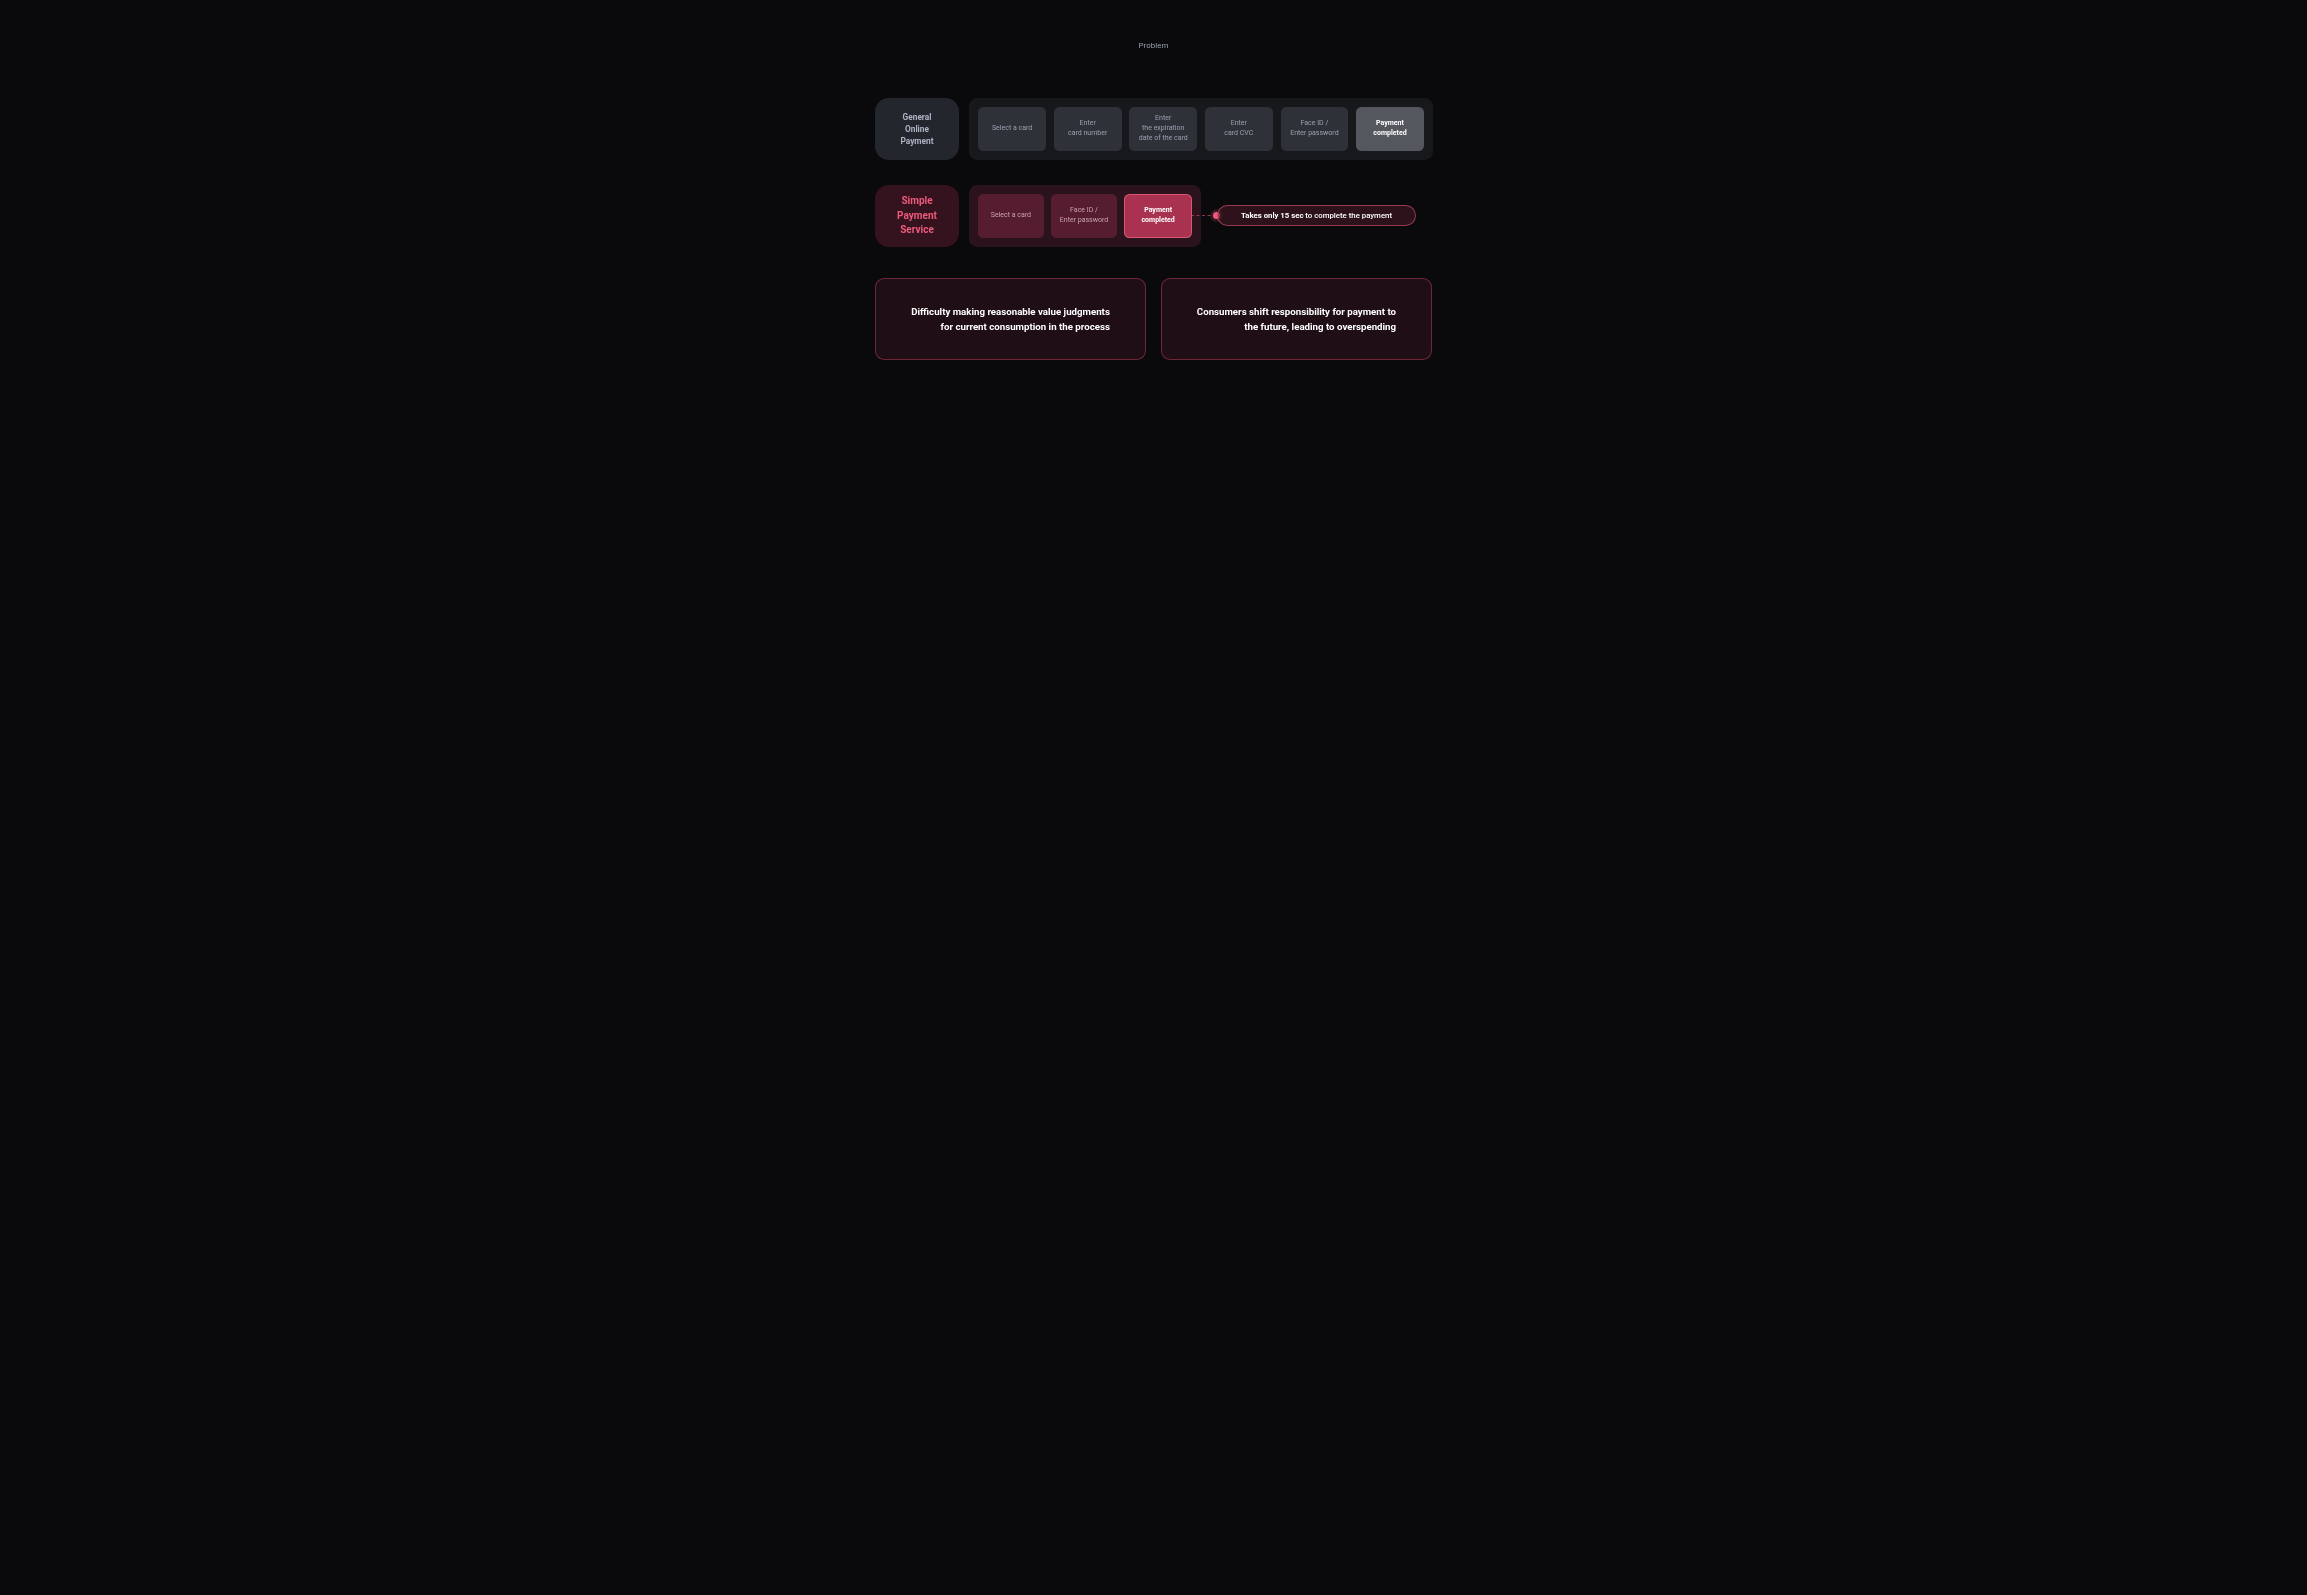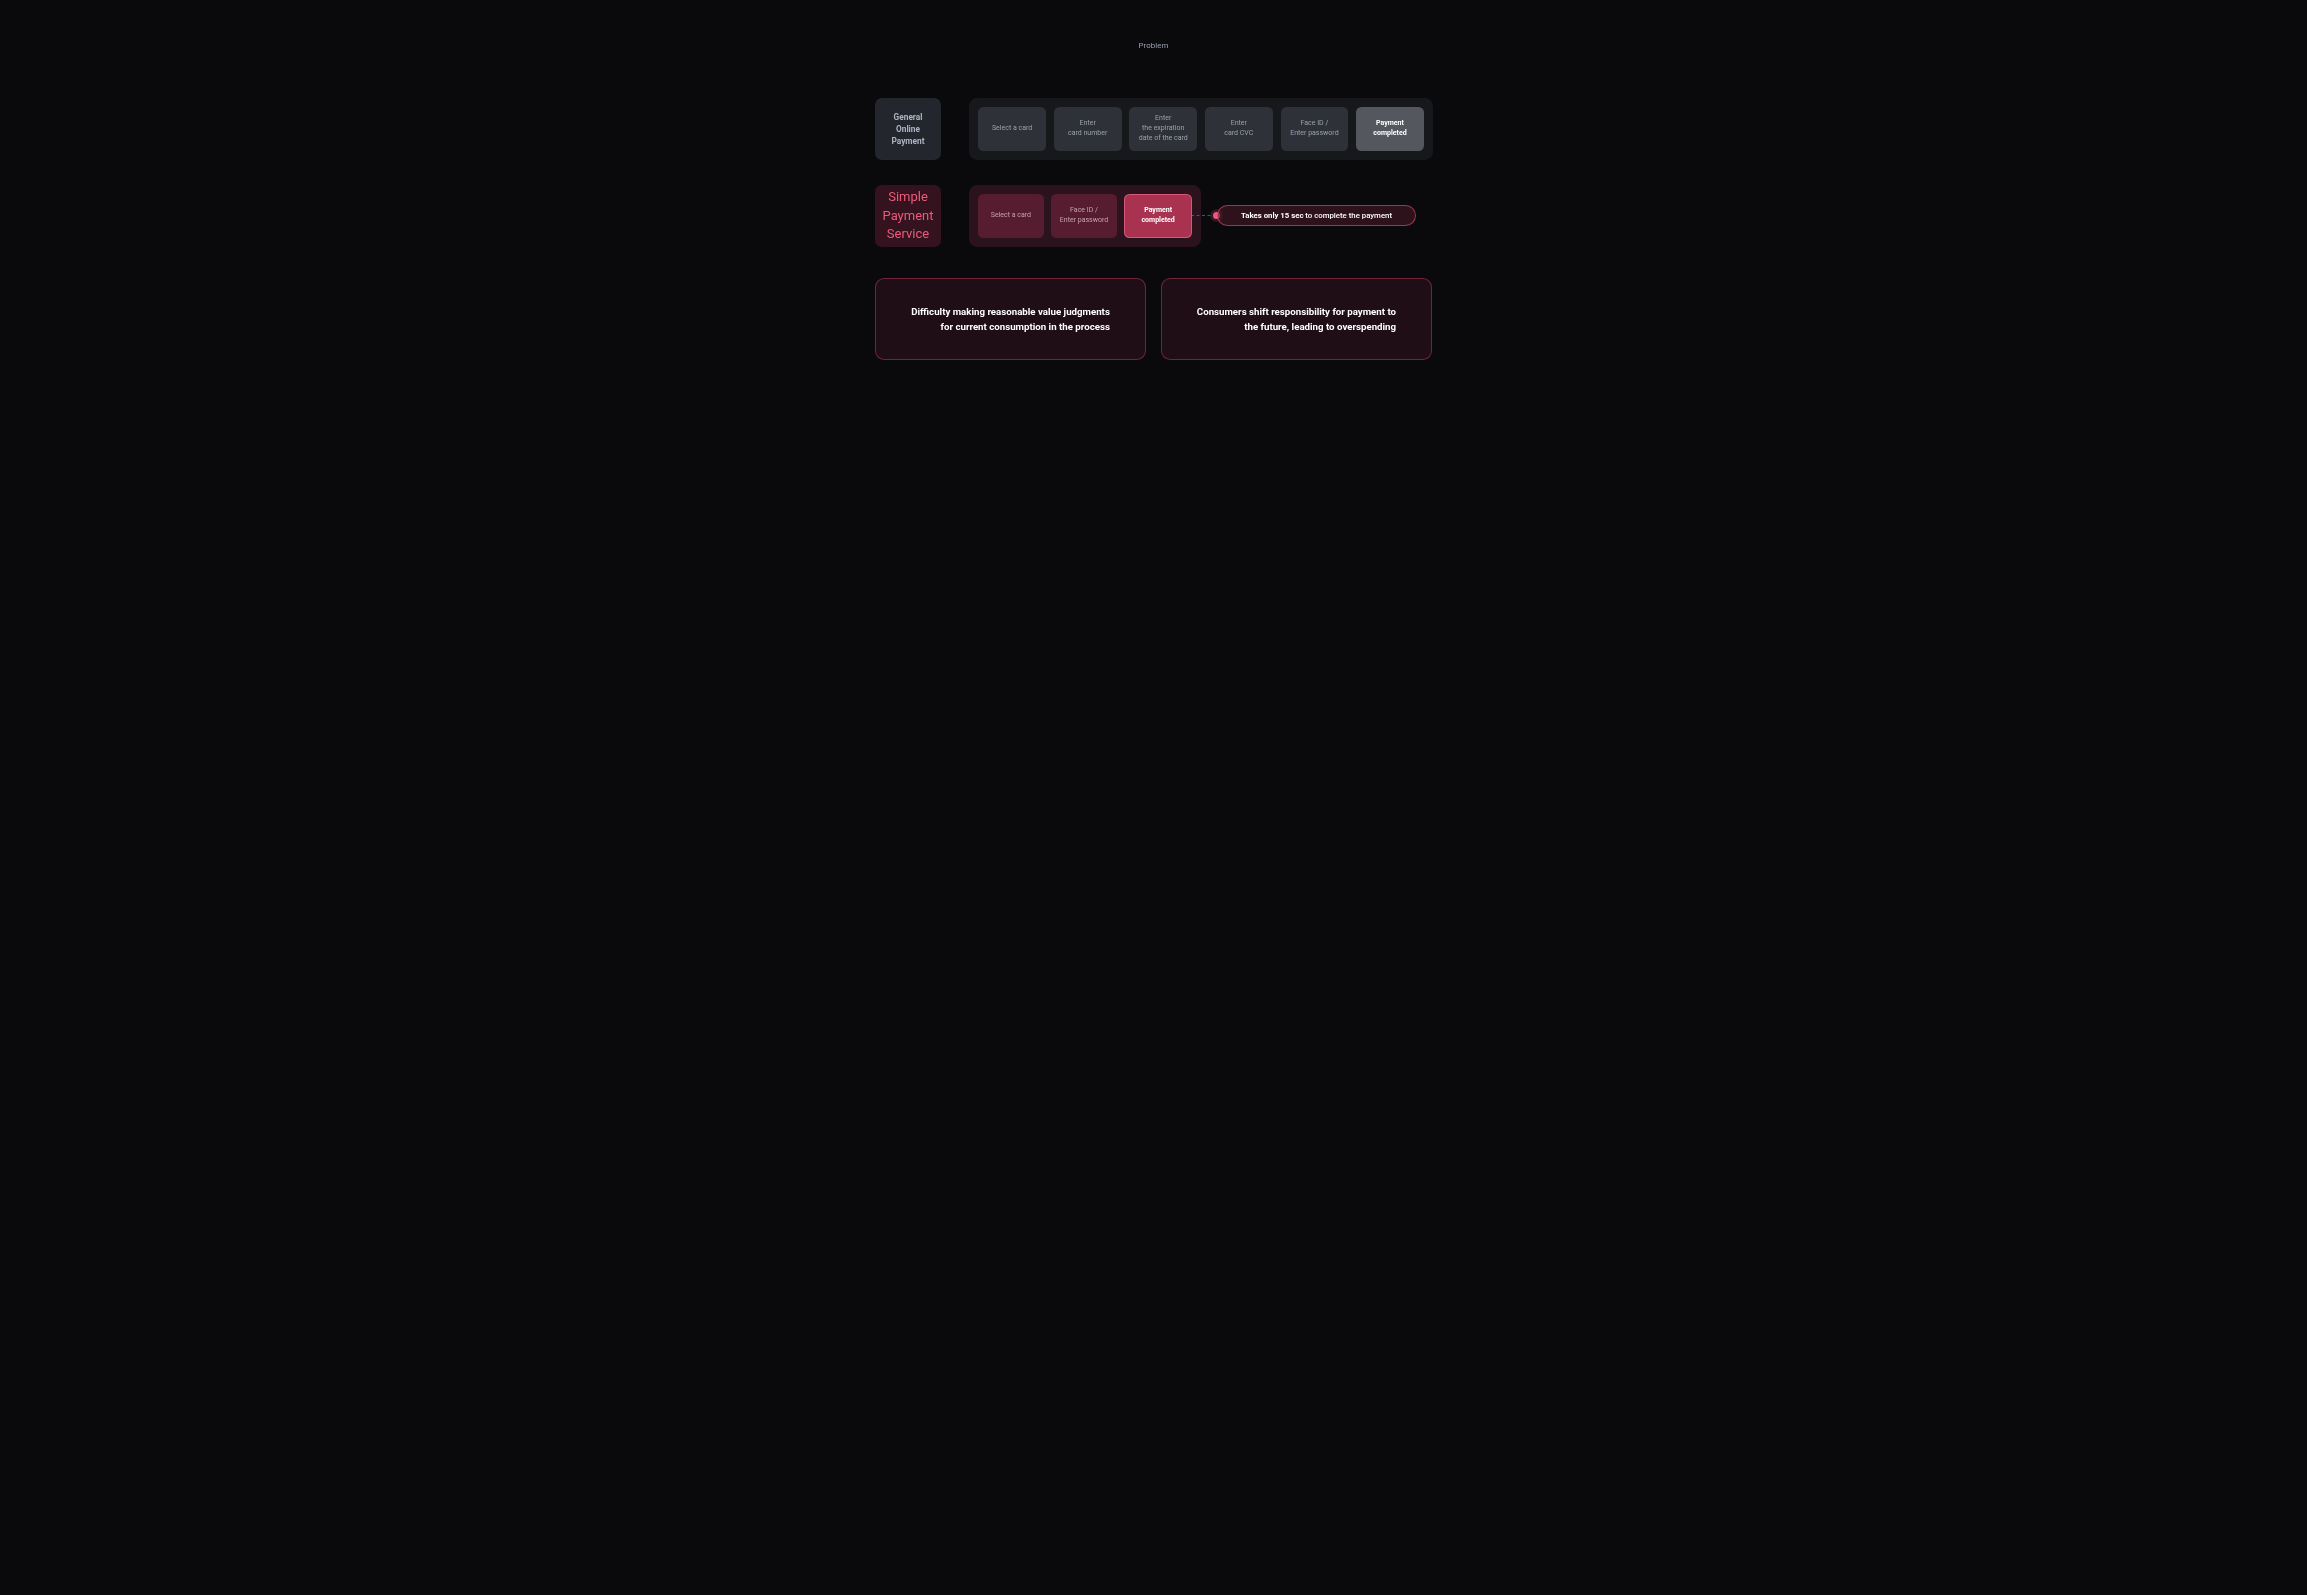--- a/index.html
+++ b/index.html
@@ -24,43 +24,43 @@
     text-align: center;
     font-weight: 400;
     font-size: 7.8px;
     color: #9aa0af;
     letter-spacing: 0.1px;
   }
 
   
   .row-label {
     position: absolute;
-    width: 66px;
+    width: 84px;
     height: 62px;
-    border-radius: 7px;
+    border-radius: 14px;
     display: flex;
     align-items: center;
     justify-content: center;
     text-align: center;
     padding: 20px;
     line-height: 1.45;
   }
   .row-label.general {
     left: 26px; top: 98px;
     background: #24262e;
     color: #adb4c4;
     font-weight: 700;
     font-size: 8.3px;
   }
   .row-label.simple {
     left: 26px; top: 185px;
     background: rgba(90, 28, 45, 0.55);
     color: #ee5a7d;
-    font-weight: 400;
-    font-size: 13px;
+    font-weight: 700;
+    font-size: 10px;
   }
 
   .steps-outer {
     position: absolute;
     border-radius: 8.3px;
     padding: 9.2px;
     display: flex;
     gap: 7.8px;
     align-items: stretch;
   }

